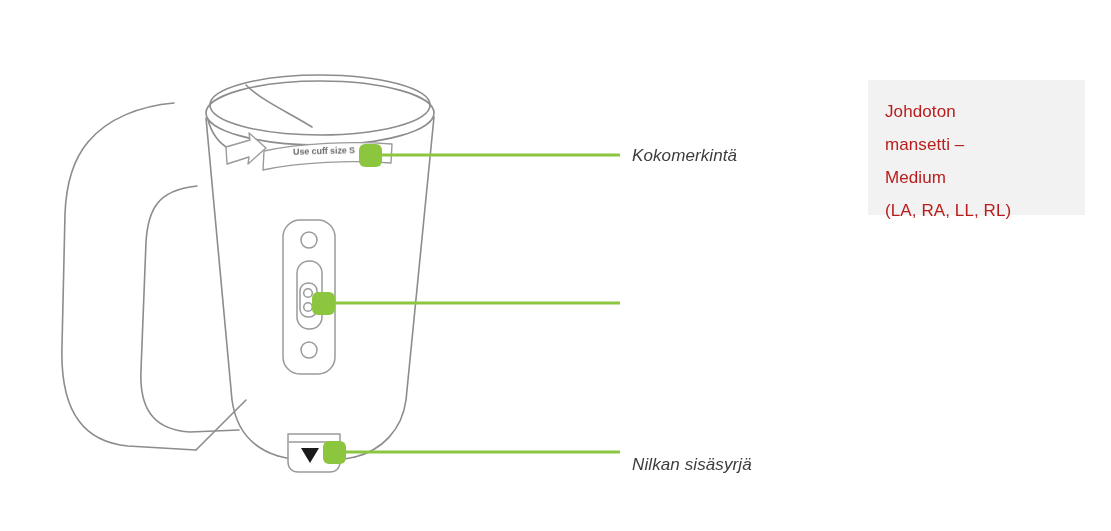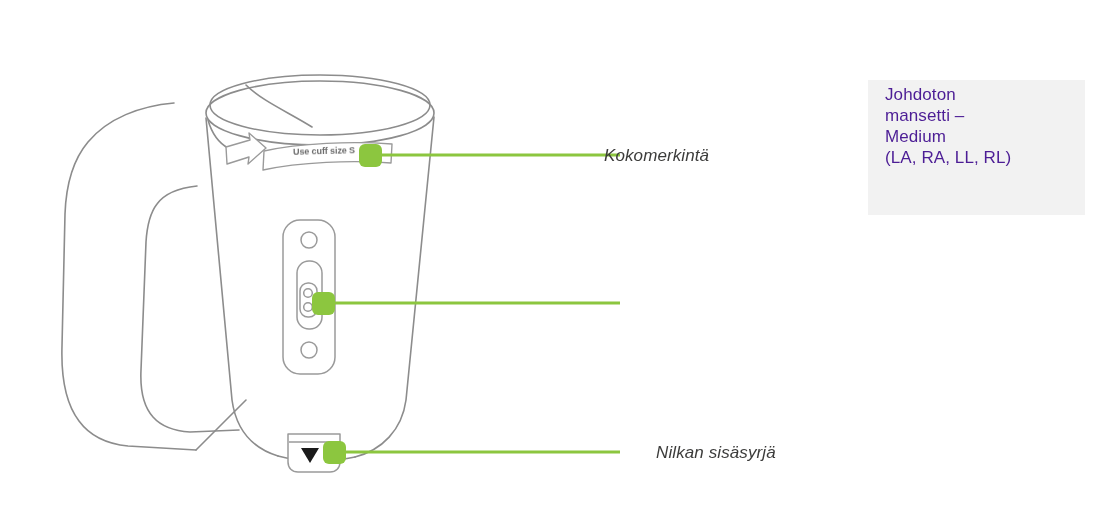--- a/index.html
+++ b/index.html
@@ -27,43 +27,43 @@
   .callout-label {
     position: absolute;
     font-family: "Liberation Sans", sans-serif;
     font-style: italic;
     font-size: 17px;
     line-height: 25px;
     color: #3c3c3b;
     white-space: pre-line;
     letter-spacing: 0.1px;
   }
-  #label-size       { left: 604px; top: 143px; text-align: center; }
+  #label-size       { left: 632px; top: 143px; text-align: center; }
   #label-connector  { left: 632px; top: 291px; }
-  #label-ankle      { left: 632px; top: 440px; margin-left: 24px; }
+  #label-ankle      { left: 632px; top: 452px; }
 
   
   #caption-box {
     position: absolute;
     left: 868px;
     top: 80px;
     width: 217px;
     height: 135px;
     background: #f2f2f2;
     box-sizing: border-box;
   }
   #caption-text {
     position: absolute;
     left: 17px;
-    top: 4px;
+    top: 15px;
     width: 190px;
     font-family: "Liberation Sans", sans-serif;
     font-size: 17px;
-    line-height: 21px;
-    color: #4c1d95;
+    line-height: 33px;
+    color: #b91c1c;
     white-space: pre-line;
     letter-spacing: 0.1px;
   }
 
   
   #cuff-size-text {
     position: absolute;
     left: 277px;
     top: 146px;
     width: 94px;

